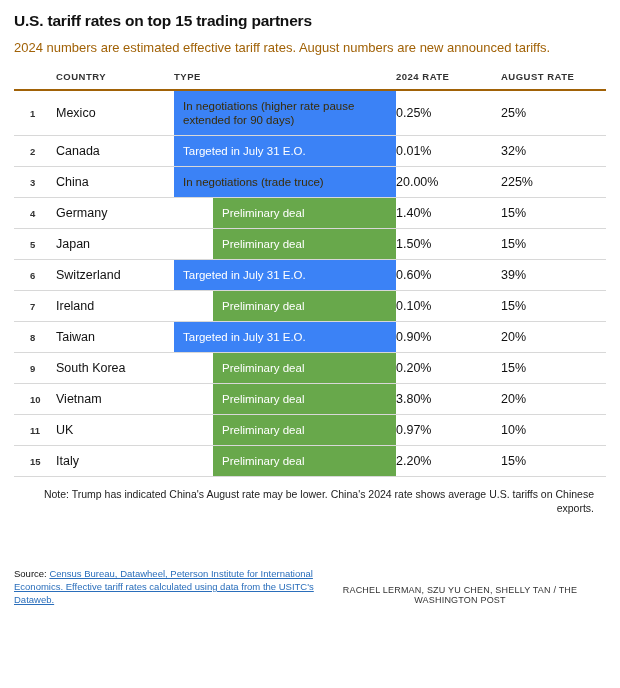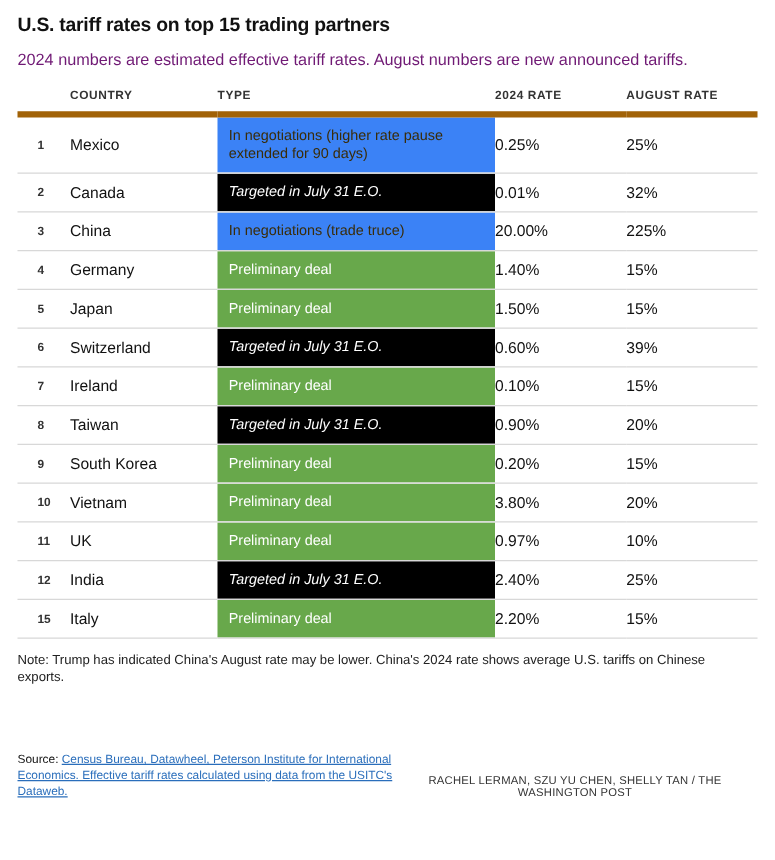--- a/index.html
+++ b/index.html
@@ -23,38 +23,38 @@
   .title {
     font-size: 15.5px;
     font-weight: bold;
     letter-spacing: -0.2px;
     margin: 2px 0 9px 0;
     color: #111;
   }
   .subtitle {
     font-size: 13px;
     line-height: 18px;
-    color: #701a75;
+    color: #a16207;
     margin-bottom: 14px;
     max-width: 585px;
   }
   table.tariff {
     border-collapse: collapse;
     width: 592px;
     table-layout: fixed;
   }
   table.tariff th {
     font-size: 9.5px;
     font-weight: bold;
     letter-spacing: 0.5px;
     color: #333;
     text-align: left;
     padding: 0 0 7px 0;
     vertical-align: bottom;
-    border-bottom: 5px solid #a16207;
+    border-bottom: 2px solid #a16207;
   }
   th.c-rank { width: 42px; }
   th.c-country { width: 118px; }
   th.c-type { width: 222px; }
   th.c-rate2024 { width: 105px; text-align: right; padding-right: 8px;}
   th.c-rateaug { width: 105px; text-align: right; padding-right: 8px;}
   td {
     font-size: 12.5px;
     border-bottom: 1px solid #d8d8d8;
     padding: 0;
@@ -79,35 +79,36 @@
     align-items: center;
     height: 30px;
     padding: 0 9px;
     font-size: 11.5px;
     color: #ffffff;
     box-sizing: border-box;
     line-height: 14px;
   }
   .pill.tall { height: 44px; }
   .pill.orange { background: #3b82f6; color: #3a2c08; }
-  .pill.blue { background: #000000; font-style: italic; }
-  .pill.green { background: #68a84b; }
+  .pill.blue { background: #3b82f6; }
+  .pill.green { background: #68a84b; margin-left: 39px; }
   td.num {
     text-align: left;
     padding-right: 8px;
     font-size: 12.5px;
     color: #111;
   }
   tr.tallrow td { height: 44px; }
   .note {
     font-size: 10.5px;
     line-height: 14px;
     color: #222;
     margin-top: 10px;
     width: 580px;
+    text-align: right;
   }
   .footer {
     display: flex;
     justify-content: space-between;
     align-items: flex-end;
     margin-top: 10px;
     width: 592px;
   }
   .source {
     font-size: 9.5px;
@@ -242,29 +243,20 @@
         <td class="num">20%</td>
       </tr>
       <tr>
         <td class="rank">11</td>
         <td class="country">UK</td>
         <td class="type">
             <div class="pill green">Preliminary deal</div>
           </td>
         <td class="num">0.97%</td>
         <td class="num">10%</td>
-      </tr>
-      <tr>
-        <td class="rank">12</td>
-        <td class="country">India</td>
-        <td class="type">
-            <div class="pill blue">Targeted in July 31 E.O.</div>
-          </td>
-        <td class="num">2.40%</td>
-        <td class="num">25%</td>
       </tr>
       <tr>
         <td class="rank">15</td>
         <td class="country">Italy</td>
         <td class="type">
             <div class="pill green">Preliminary deal</div>
           </td>
         <td class="num">2.20%</td>
         <td class="num">15%</td>
       </tr>

